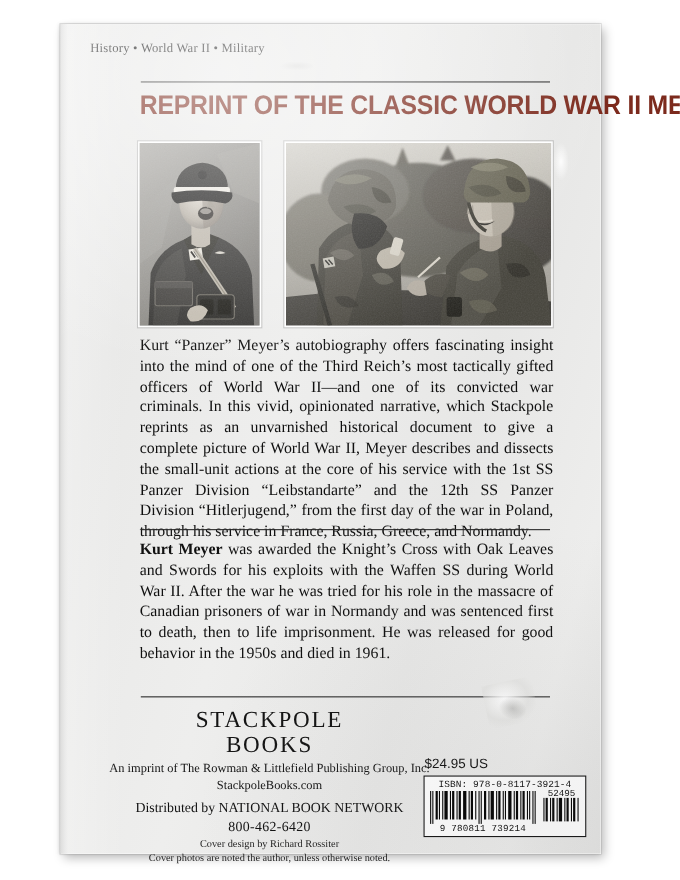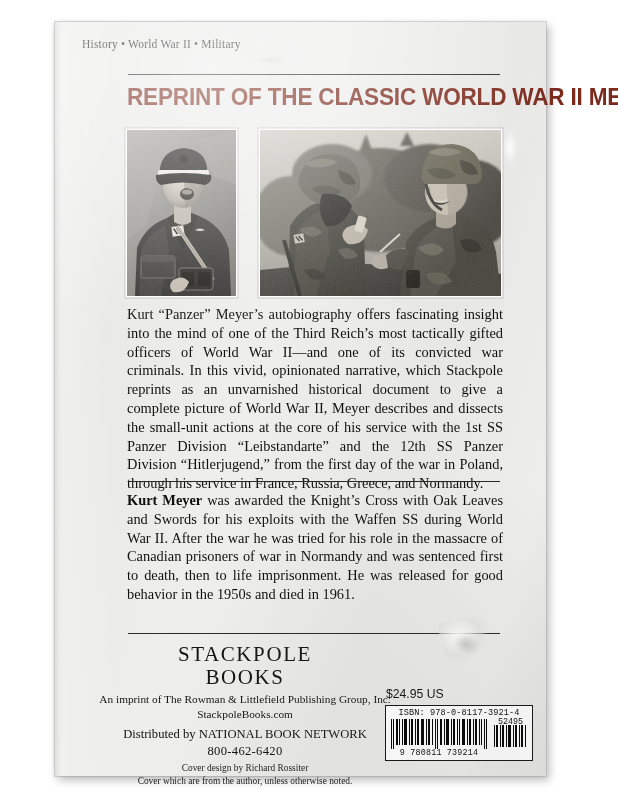--- a/index.html
+++ b/index.html
@@ -482,21 +482,21 @@
         <span class="site">StackpoleBooks.com</span>
       </div>
 
       <div class="distrib">
         <span>Distributed by NATIONAL BOOK NETWORK</span>
         <span class="phone">800-462-6420</span>
       </div>
 
       <div class="credits">
         <span>Cover design by Richard Rossiter</span>
-        <span class="l2">Cover which are from the author, unless otherwise noted.</span>
+        <span class="l2">Cover photos are noted the author, unless otherwise noted.</span>
       </div>
 
       <div class="price">$24.95 US</div>
 
       <div class="barcode-box">
         <div class="isbn-line">ISBN: 978-0-8117-3921-4</div>
         <div class="bars-wrap">
           <div class="bars-main">
             <svg viewBox="0 0 98 30" preserveAspectRatio="none" aria-hidden="true">
               <rect width="98" height="30" fill="#ffffff"></rect>

